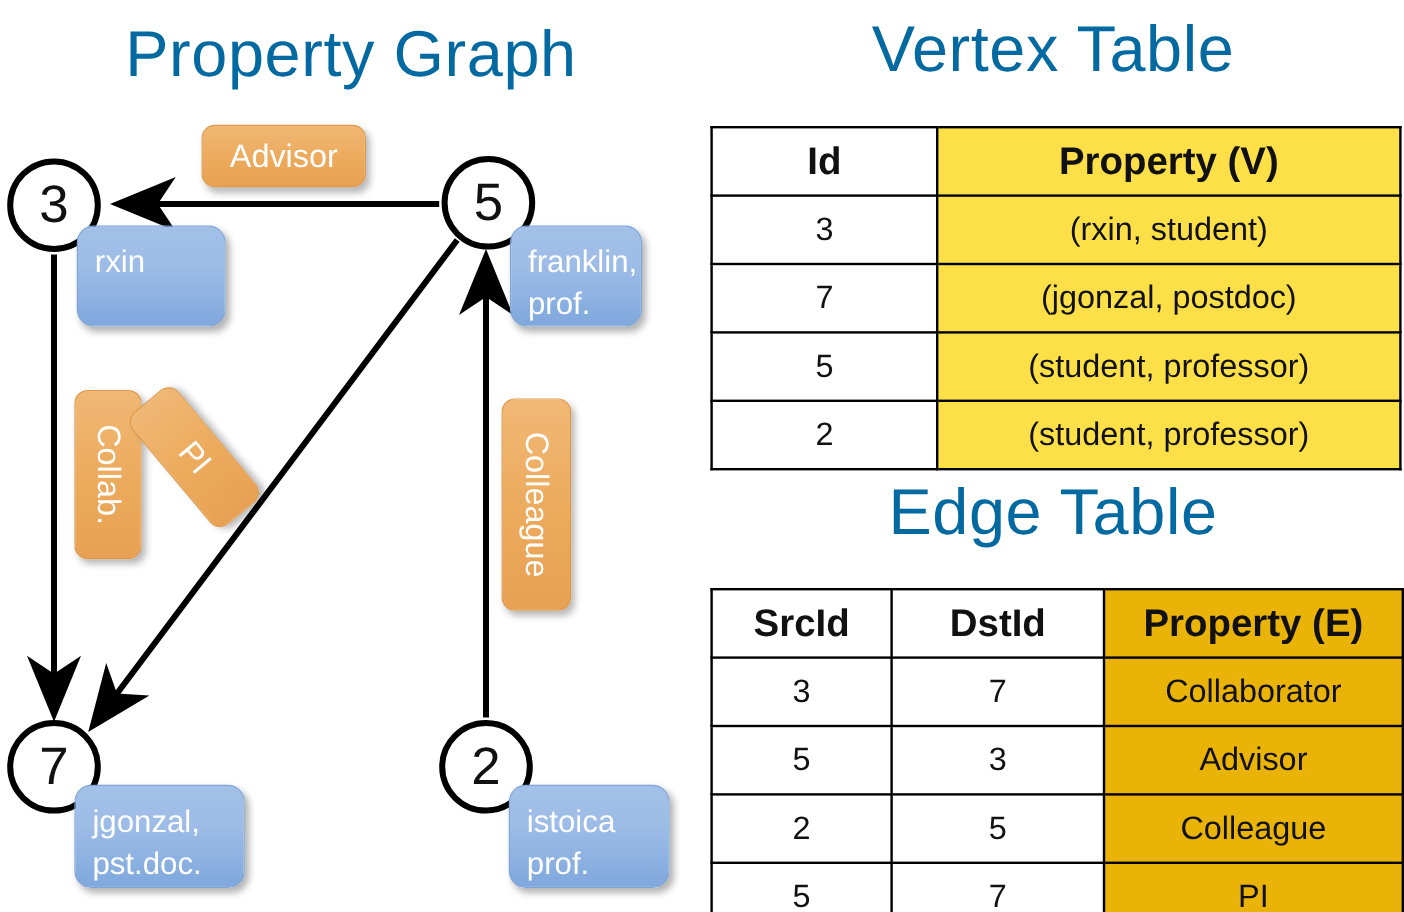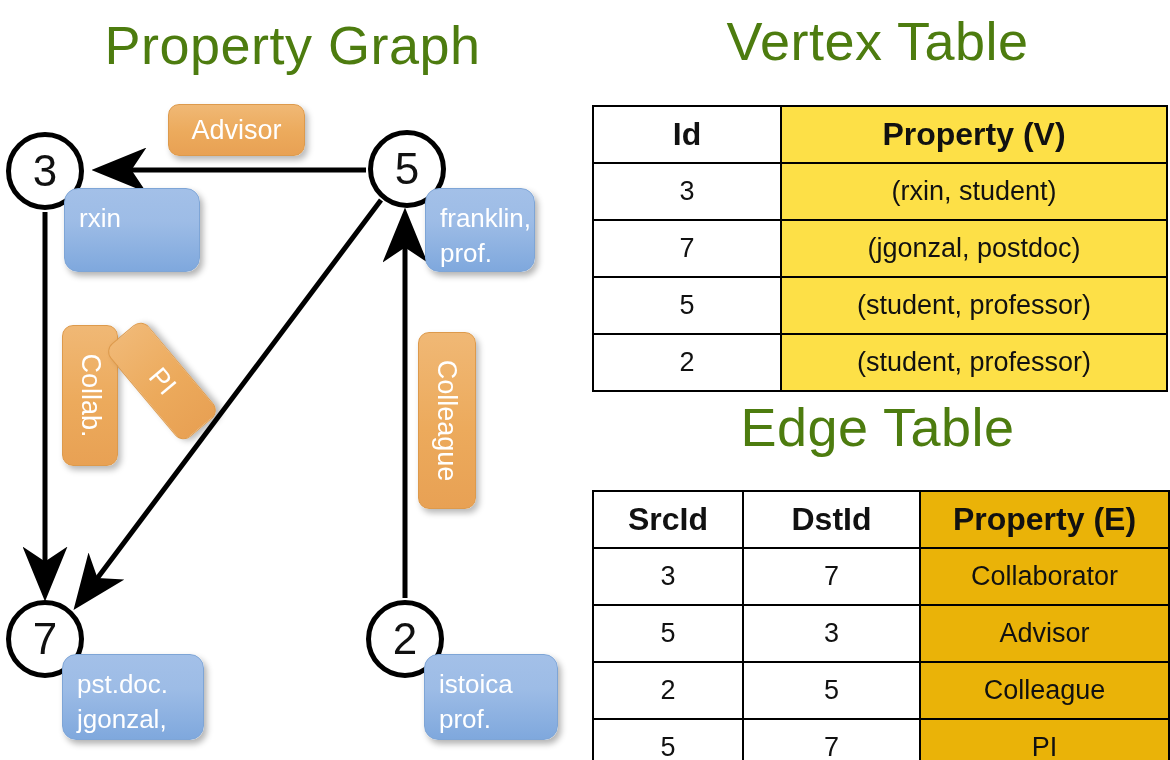--- a/index.html
+++ b/index.html
@@ -15,21 +15,21 @@
     font-family: "Liberation Sans", sans-serif;
     color: #000000;
   }
 
   
   .title {
     position: absolute;
     font-weight: 300;
     font-size: 54px;
     letter-spacing: 0.5px;
-    color: #4d7c0f;
+    color: #0369a1;
     white-space: nowrap;
     line-height: 1;
   }
   #title-property-graph { left: 0; top: 18px; width: 585px; text-align: center; }
   #title-vertex-table   { left: 585px; top: 14px; width: 585px; text-align: center; }
   #title-edge-table     { left: 585px; top: 400px; width: 585px; text-align: center; }
 
   
   #graph-canvas {
     position: absolute;
@@ -73,21 +73,21 @@
     border: 1px solid #7ea5d6;
     box-shadow: 3px 4px 6px rgba(0,0,0,0.30);
     color: #ffffff;
     font-size: 26px;
     font-weight: 300;
     line-height: 1.35;
     padding: 12px 0 12px 14px;
     box-sizing: border-box;
     z-index: 5;
   }
-  #prop-rxin     { left: 64px;  top: 188px; width: 136px; height: 84px; }
+  #prop-rxin     { left: 64px;  top: 188px; width: 124px; height: 84px; }
   #prop-franklin { left: 425px; top: 188px; width: 110px; height: 84px; }
   #prop-jgonzal  { left: 62px;  top: 654px; width: 142px; height: 86px; }
   #prop-istoica  { left: 424px; top: 654px; width: 134px; height: 86px; }
 
   
   .edge-chip {
     position: absolute;
     border-radius: 11px;
     background: linear-gradient(to bottom, #f0b875 0%, #ecaa5c 55%, #e8a154 100%);
     border: 1px solid #dd9a4c;
@@ -183,22 +183,22 @@
   </div>
 
   <div class="prop-box" id="prop-rxin">
     <div>rxin</div>
   </div>
   <div class="prop-box" id="prop-franklin">
     <div>franklin,</div>
     <div>prof.</div>
   </div>
   <div class="prop-box" id="prop-jgonzal">
+    <div>jgonzal,</div>
     <div>pst.doc.</div>
-    <div>jgonzal,</div>
   </div>
   <div class="prop-box" id="prop-istoica">
     <div>istoica</div>
     <div>prof.</div>
   </div>
 
   <div class="edge-chip" id="chip-advisor">
     <span>Advisor</span>
   </div>
   <div class="edge-chip" id="chip-collab">

